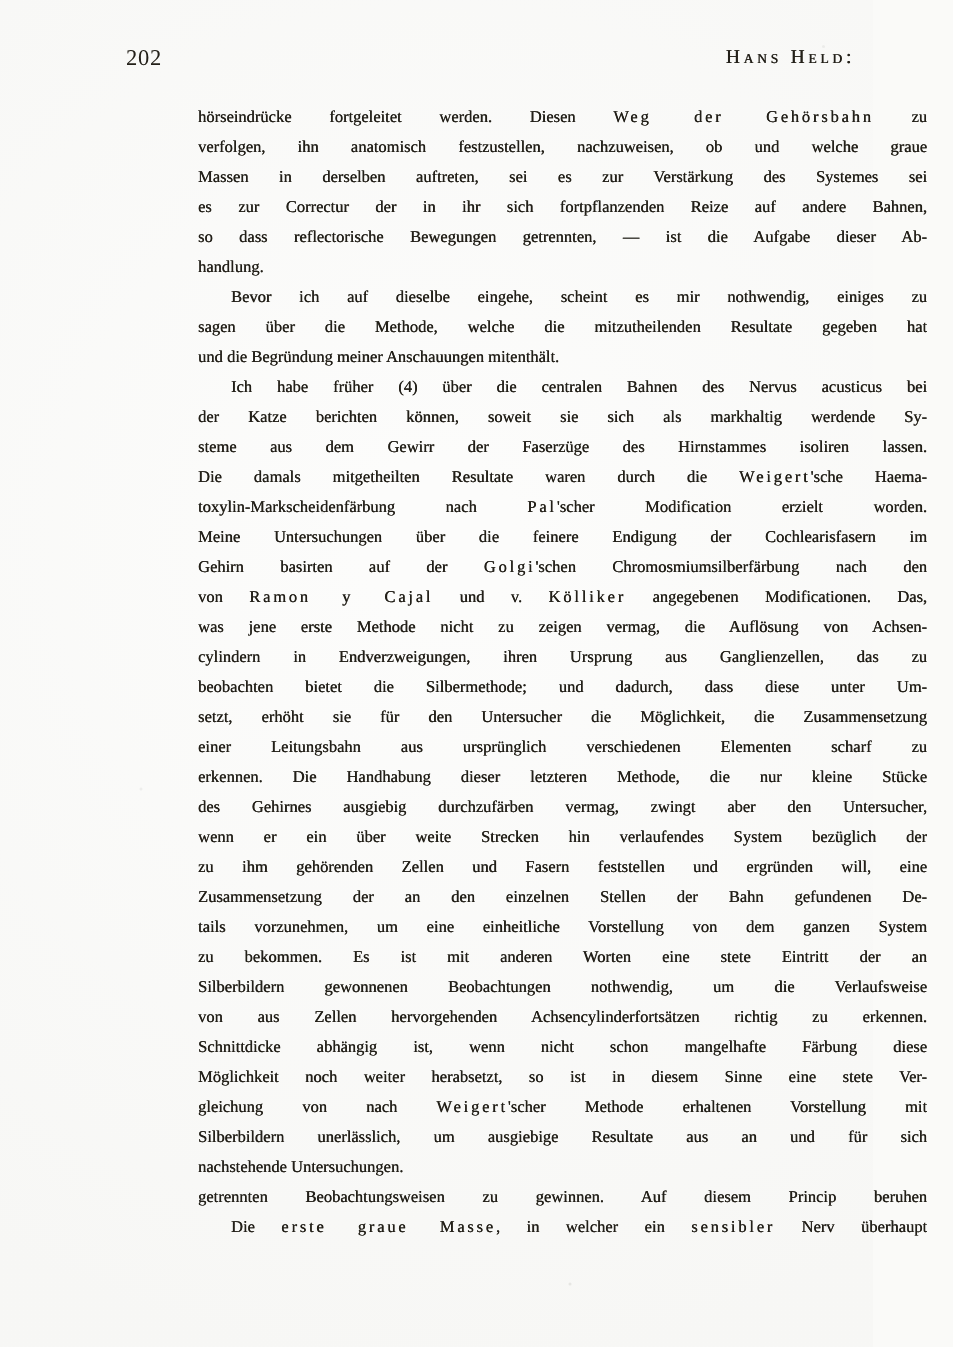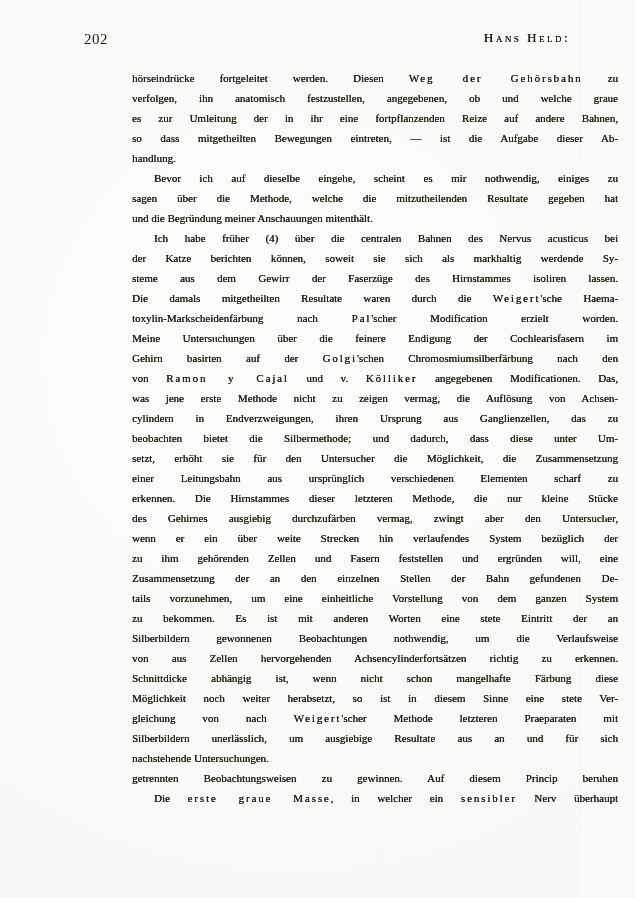--- a/index.html
+++ b/index.html
@@ -74,50 +74,51 @@
 </head>
 <body>
 
 <div class="page">
   <div class="page-header">
     <span class="page-number">202</span>
     <span class="running-head">Hans Held:</span>
   </div>
   <div class="text-block">
       <div class="line"><span>hörseindrücke fortgeleitet werden.  Diesen </span><span class="gesperrt">Weg der Gehörsbahn</span><span> zu</span></div>
-      <div class="line"><span>verfolgen, ihn anatomisch festzustellen, angegebenen, ob und welche graue</span></div>
-      <div class="line"><span>es zur Umleitung der in ihr eine fortpflanzenden Reize auf andere Bahnen,</span></div>
-      <div class="line"><span>so dass mitgetheilten Bewegungen eintreten, — ist die Aufgabe dieser Ab-</span></div>
+      <div class="line"><span>verfolgen, ihn anatomisch festzustellen, nachzuweisen, ob und welche graue</span></div>
+      <div class="line"><span>Massen in derselben auftreten, sei es zur Verstärkung des Systemes sei</span></div>
+      <div class="line"><span>es zur Correctur der in ihr sich fortpflanzenden Reize auf andere Bahnen,</span></div>
+      <div class="line"><span>so dass reflectorische Bewegungen getrennten, — ist die Aufgabe dieser Ab-</span></div>
       <div class="line end"><span>handlung.</span></div>
       <div class="line indent"><span>Bevor ich auf dieselbe eingehe, scheint es mir nothwendig, einiges zu</span></div>
       <div class="line"><span>sagen über die Methode, welche die mitzutheilenden Resultate gegeben hat</span></div>
       <div class="line end"><span>und die Begründung meiner Anschauungen mitenthält.</span></div>
       <div class="line indent"><span>Ich habe früher (4) über die centralen Bahnen des Nervus acusticus bei</span></div>
       <div class="line"><span>der Katze berichten können, soweit sie sich als markhaltig werdende Sy-</span></div>
       <div class="line"><span>steme aus dem Gewirr der Faserzüge des Hirnstammes isoliren lassen.</span></div>
       <div class="line"><span>Die damals mitgetheilten Resultate waren durch die </span><span class="gesperrt">Weigert</span><span>'sche Haema-</span></div>
       <div class="line"><span>toxylin-Markscheidenfärbung nach </span><span class="gesperrt">Pal</span><span>'scher Modification erzielt worden.</span></div>
       <div class="line"><span>Meine Untersuchungen über die feinere Endigung der Cochlearisfasern im</span></div>
       <div class="line"><span>Gehirn basirten auf der </span><span class="gesperrt">Golgi</span><span>'schen Chromosmiumsilberfärbung nach den</span></div>
       <div class="line"><span>von </span><span class="gesperrt">Ramon y Cajal</span><span> und v. </span><span class="gesperrt">Kölliker</span><span> angegebenen Modificationen.  Das,</span></div>
       <div class="line"><span>was jene erste Methode nicht zu zeigen vermag, die Auflösung von Achsen-</span></div>
       <div class="line"><span>cylindern in Endverzweigungen, ihren Ursprung aus Ganglienzellen, das zu</span></div>
       <div class="line"><span>beobachten bietet die Silbermethode;  und dadurch, dass diese unter Um-</span></div>
       <div class="line"><span>setzt, erhöht sie für den Untersucher die Möglichkeit, die Zusammensetzung</span></div>
       <div class="line"><span>einer Leitungsbahn aus ursprünglich verschiedenen Elementen scharf zu</span></div>
-      <div class="line"><span>erkennen.  Die Hirnstammes dieser letzteren Methode, die nur kleine Stücke</span></div>
+      <div class="line"><span>erkennen.  Die Handhabung dieser letzteren Methode, die nur kleine Stücke</span></div>
       <div class="line"><span>des Gehirnes ausgiebig durchzufärben vermag, zwingt aber den Untersucher,</span></div>
       <div class="line"><span>wenn er ein über weite Strecken hin verlaufendes System bezüglich der</span></div>
       <div class="line"><span>zu ihm gehörenden Zellen und Fasern feststellen und ergründen will, eine</span></div>
       <div class="line"><span>Zusammensetzung der an den einzelnen Stellen der Bahn gefundenen De-</span></div>
       <div class="line"><span>tails vorzunehmen, um eine einheitliche Vorstellung von dem ganzen System</span></div>
       <div class="line"><span>zu bekommen.  Es ist mit anderen Worten eine stete Eintritt der an</span></div>
       <div class="line"><span>Silberbildern gewonnenen Beobachtungen nothwendig, um die Verlaufsweise</span></div>
       <div class="line"><span>von aus Zellen hervorgehenden Achsencylinderfortsätzen richtig zu erkennen.</span></div>
       <div class="line"><span>Schnittdicke abhängig ist, wenn nicht schon mangelhafte Färbung diese</span></div>
       <div class="line"><span>Möglichkeit noch weiter herabsetzt, so ist in diesem Sinne eine stete Ver-</span></div>
-      <div class="line"><span>gleichung von nach </span><span class="gesperrt">Weigert</span><span>'scher Methode letzteren Praeparaten mit</span></div>
+      <div class="line"><span>gleichung von nach </span><span class="gesperrt">Weigert</span><span>'scher Methode erhaltenen Vorstellung mit</span></div>
       <div class="line"><span>Silberbildern unerlässlich, um ausgiebige Resultate aus an und für sich</span></div>
       <div class="line end"><span>nachstehende Untersuchungen.</span></div>
       <div class="line"><span>getrennten Beobachtungsweisen zu gewinnen.  Auf diesem Princip beruhen</span></div>
       <div class="line indent"><span>Die </span><span class="gesperrt">erste graue Masse</span><span>, in welcher ein </span><span class="gesperrt">sensibler</span><span> Nerv überhaupt</span></div>
     </div>
 </div>
 
 </body></html>

